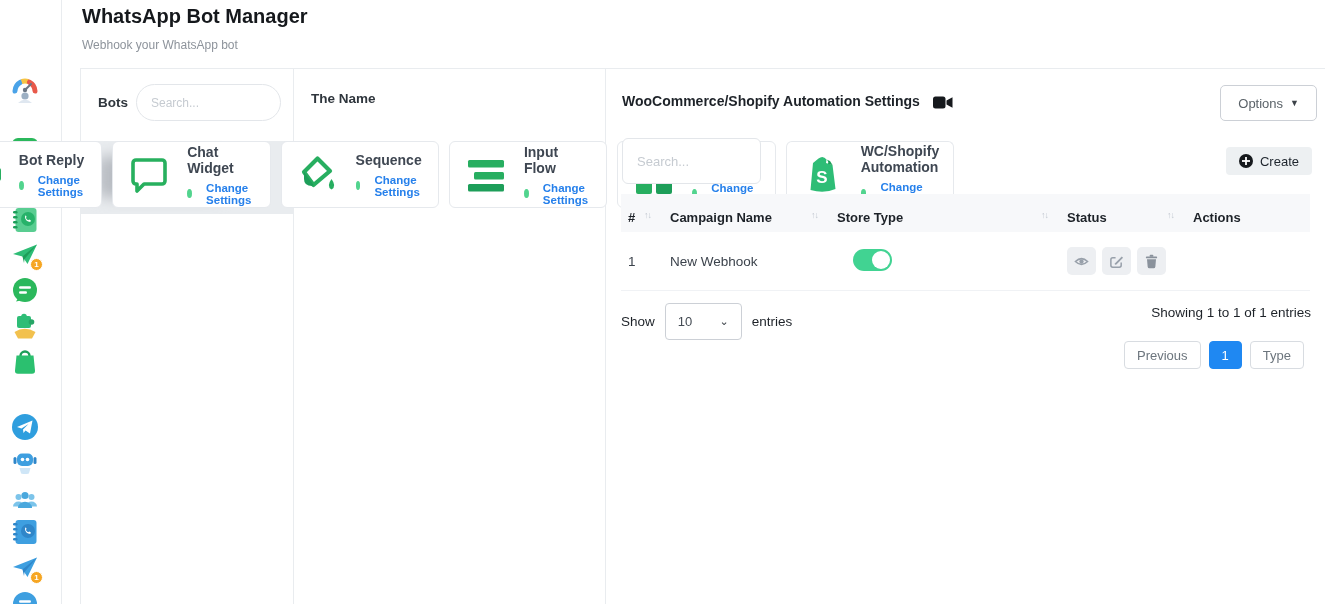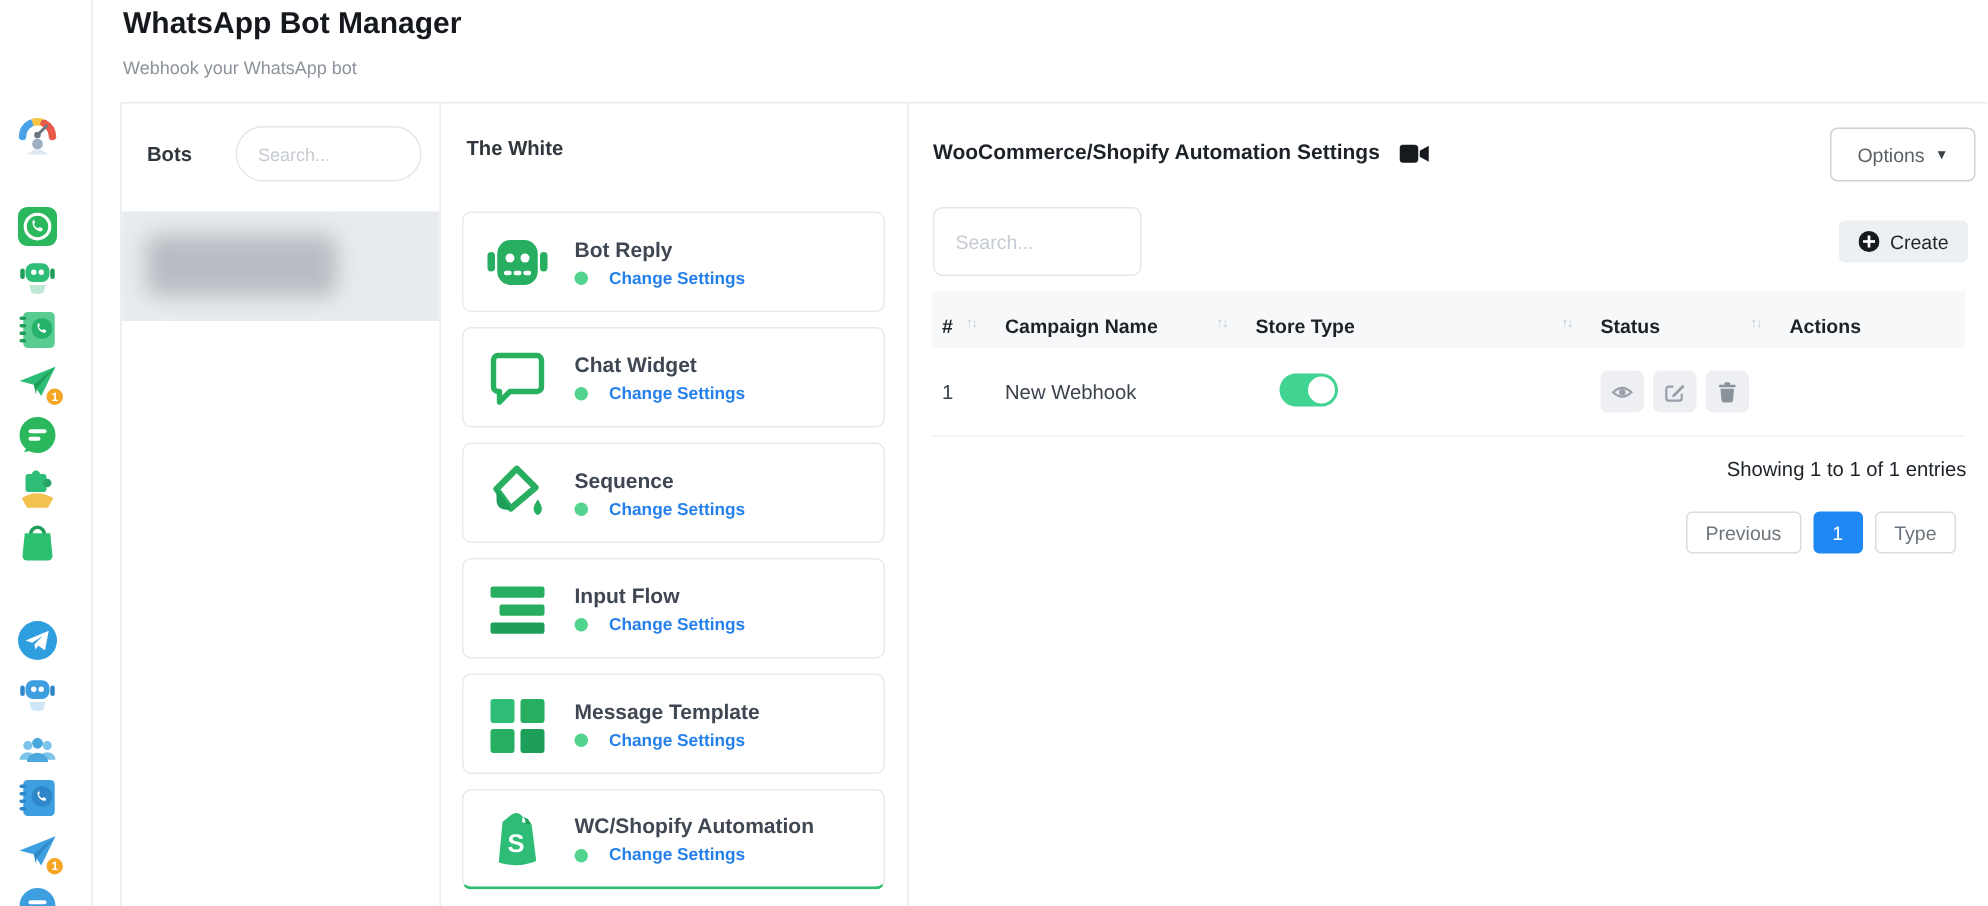--- a/index.html
+++ b/index.html
@@ -17,33 +17,33 @@
     background:#f6a623; border:1.5px solid #fff; border-radius:50%;
     color:#fff; font-size:8px; font-weight:bold; text-align:center; line-height:11px; }
   
   .page-title { position:absolute; left:82px; top:5px; font-size:20px; font-weight:bold; color:#15181c; }
   .page-subtitle { position:absolute; left:82px; top:38px; font-size:12px; color:#8d939b; }
   
   .container { position:absolute; left:80px; top:68px; width:1245px; height:536px;
     background:#fff; border:1px solid #e9ecef; border-bottom:none; border-right:none; display:flex; }
   
   .bots-col { width:213px; border-right:1px solid #e9ecef; position:relative; }
-  .bots-head { display:flex; align-items:center; gap:29px; padding:15px 12px 0 17px; }
+  .bots-head { display:flex; align-items:center; gap:8px; padding:15px 12px 0 17px; }
   .bots-label { font-size:13.5px; font-weight:bold; color:#2f363d; }
   .pill-search { flex:1; height:37px; border:1px solid #e3e6ea; border-radius:19px;
     padding:0 14px; font-size:12px; color:#444; outline:none; min-width:0;
     font-family:inherit; }
   .pill-search::placeholder { color:#c6cbd1; }
   .bot-item { position:absolute; left:0; right:0; top:72px; height:73px; background:#e9ecef; cursor:pointer; }
   .blur-name { position:absolute; left:16px; top:15px; width:128px; height:42px;
     background:#b9bdc3; border-radius:8px; filter:blur(7px); }
   
   .white-col { width:312px; border-right:1px solid #e9ecef; position:relative; }
   .white-title { position:absolute; left:17px; top:22px; font-size:13.5px; font-weight:bold; color:#2f363d; }
-  .cards { position:absolute; left:14px; right:15px; top:72px; display:flex; flex-direction:column; gap:10px; }
+  .cards { position:absolute; left:14px; right:15px; top:72px; display:flex; flex-direction:row; gap:10px;justify-content:center; }
   .card { height:67px; background:#fff; border:1px solid #e6e9ed; border-radius:6px;
     display:flex; align-items:center; gap:16px; padding:0 14px; cursor:pointer; }
   .card.active { border-bottom:2px solid #2fbe71; }
   .card-icon { width:44px; height:44px; flex:0 0 44px; }
   .card-icon svg { width:100%; height:100%; display:block; }
   .card-title { font-size:14px; font-weight:bold; color:#3f4752; margin-bottom:6px; }
   .card-link-row { display:flex; align-items:center; gap:14px; }
   .green-dot { width:9px; height:9px; border-radius:50%; background:#52d48e; }
   .card-link { font-size:11.5px; font-weight:bold; color:#2680eb; text-decoration:none; cursor:pointer; }
   
@@ -226,21 +226,21 @@
     <div class="bots-head">
       <span class="bots-label">Bots</span>
       <input class="pill-search" type="text" placeholder="Search..." style="">
     </div>
     <div class="bot-item">
       <div class="blur-name"></div>
     </div>
   </div>
 
   <div class="white-col">
-    <div class="white-title">The White</div>
+    <div class="white-title">The Name</div>
     <div class="cards">
 
       <div class="card">
         <span class="card-icon">
           <svg viewBox="0 0 44 44">
               <rect x="2" y="15" width="5" height="13" rx="2.5" fill="#27ae60"></rect>
               <rect x="37" y="15" width="5" height="13" rx="2.5" fill="#27ae60"></rect>
               <rect x="8.5" y="7" width="27" height="30" rx="9" fill="#27ae60"></rect>
               <circle cx="17" cy="19" r="3" fill="#fff"></circle>
               <circle cx="27" cy="19" r="3" fill="#fff"></circle>
@@ -416,20 +416,28 @@
             <svg viewBox="0 0 16 16">
                 <rect x="6" y="0.8" width="4" height="2.2" rx="1" fill="#8a929c"></rect>
                 <rect x="2" y="2.6" width="12" height="1.9" rx="0.9" fill="#8a929c"></rect>
                 <path d="M3.2 5.5 h9.6 l-0.7 8.2 a1.8 1.8 0 0 1 -1.8 1.6 h-4.6 a1.8 1.8 0 0 1 -1.8 -1.6 Z" fill="#8a929c"></path>
               </svg>
           </button>
         </div>
       </div>
     </div>
 
+    <div class="show-row">
+      <span>Show</span>
+      <div class="page-select">
+        <span>10</span>
+        <span class="caret" style="font-size:11px;">⌄</span>
+      </div>
+      <span>entries</span>
+    </div>
 
     <div class="summary">Showing 1 to 1 of 1 entries</div>
 
     <div class="pagination">
       <button class="pg-btn">Previous</button>
       <button class="pg-btn active">1</button>
       <button class="pg-btn">Type</button>
     </div>
   </div>
 </div>

